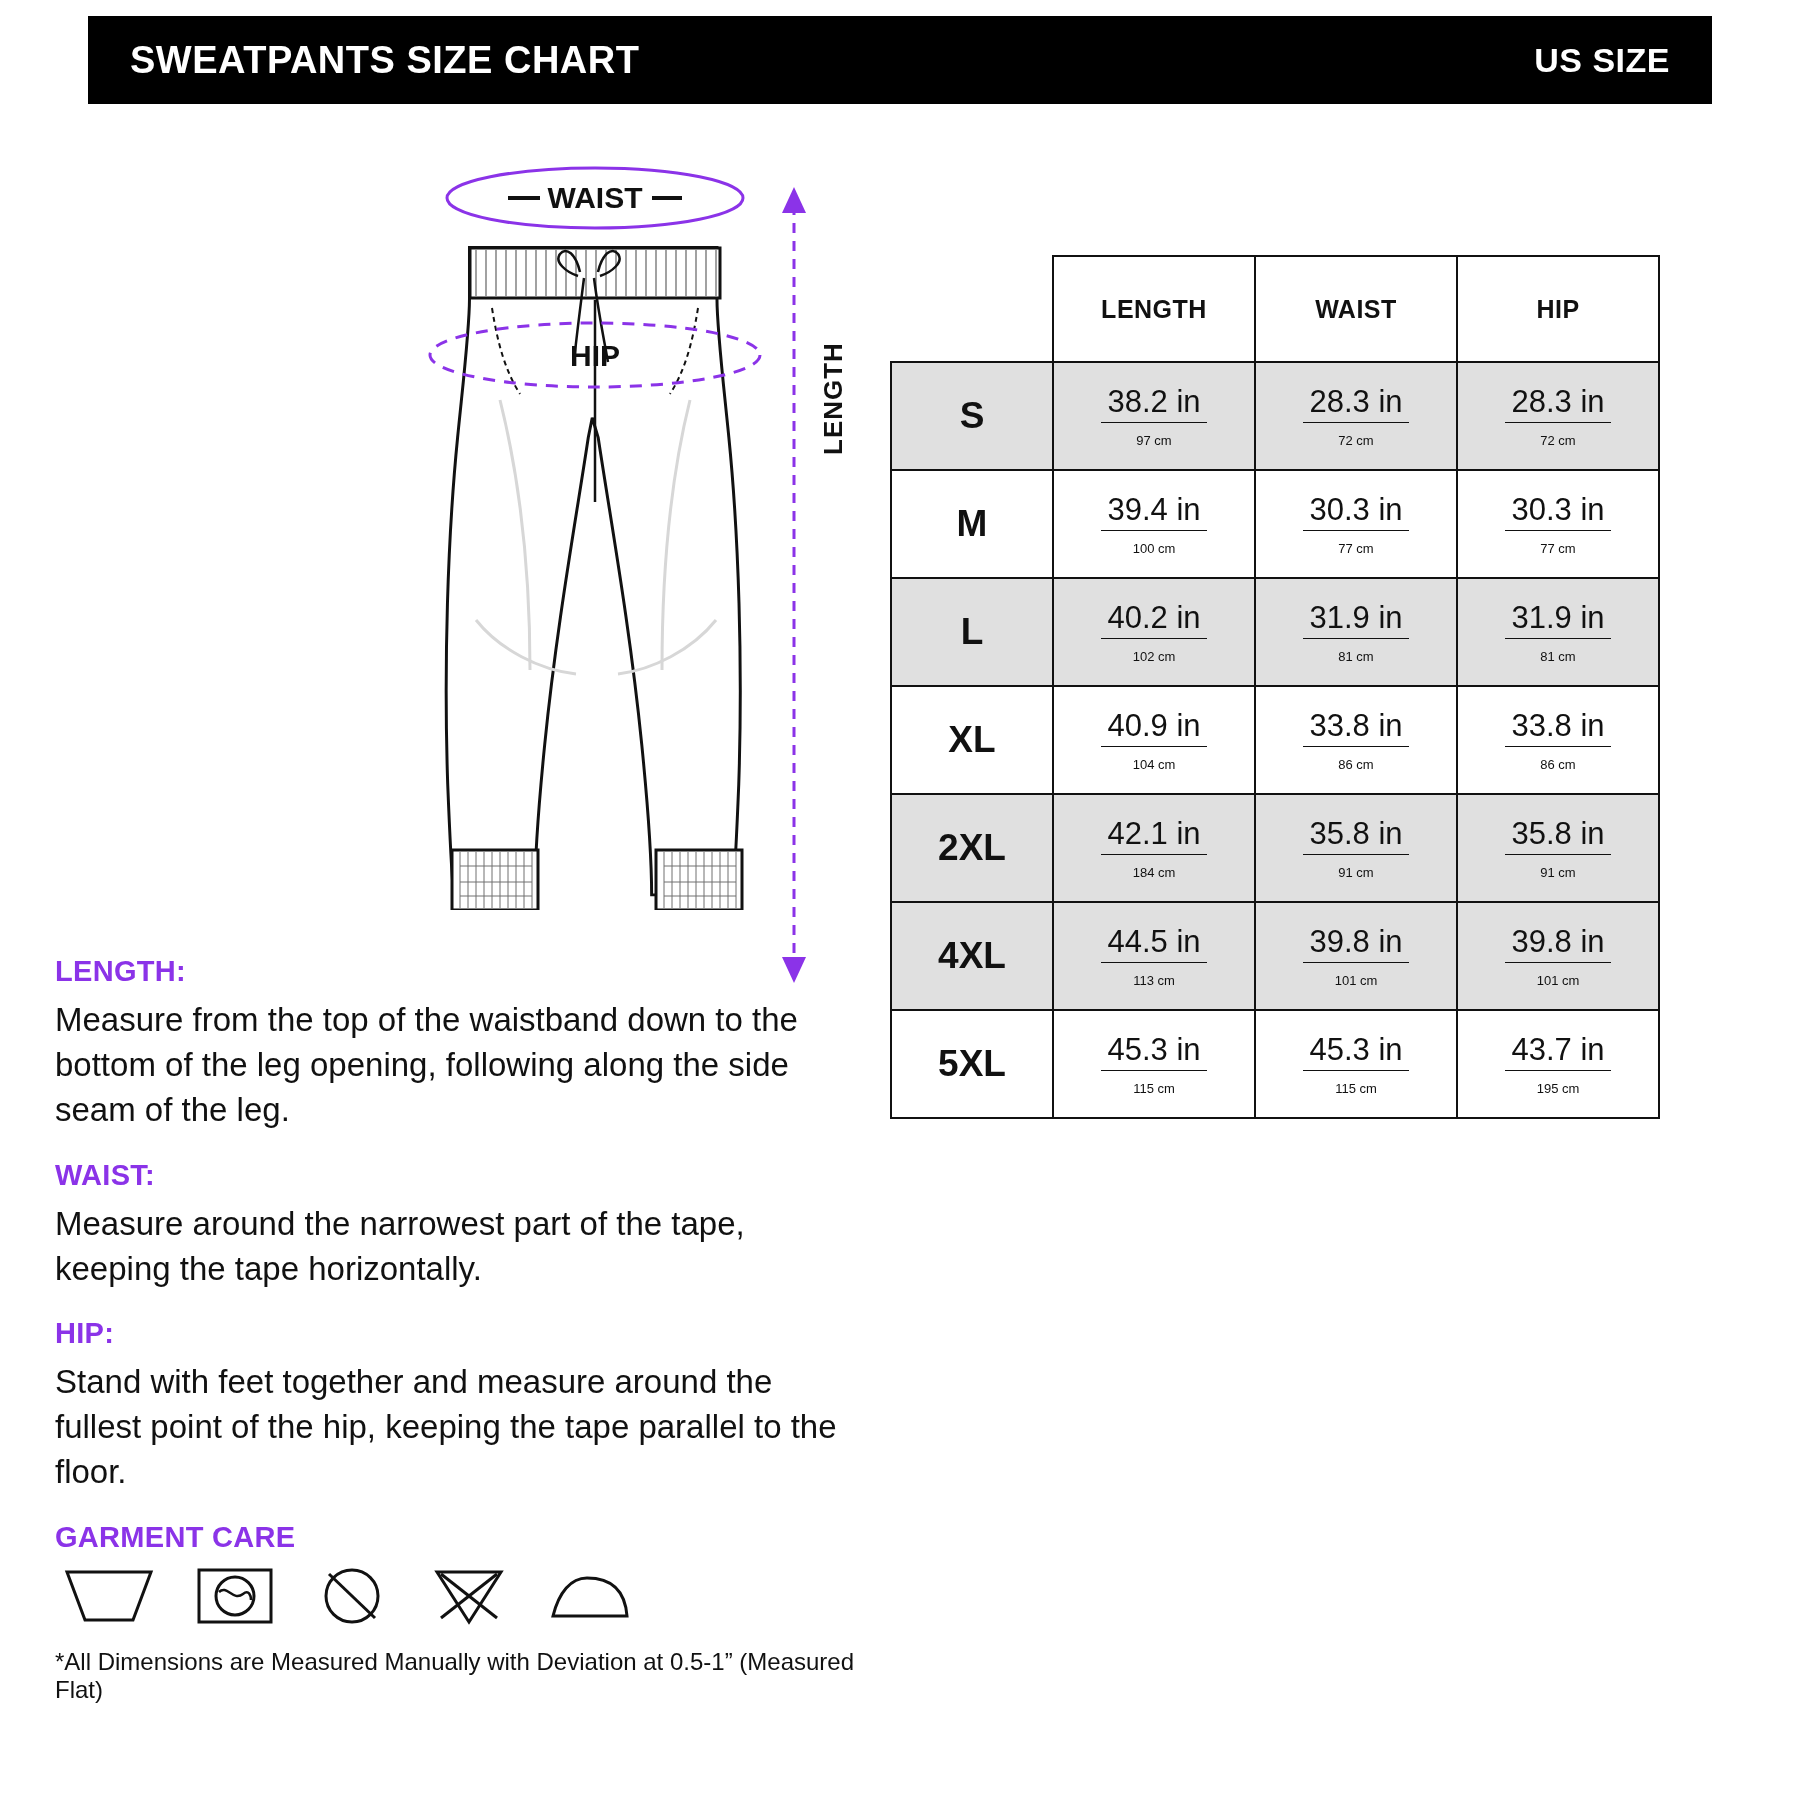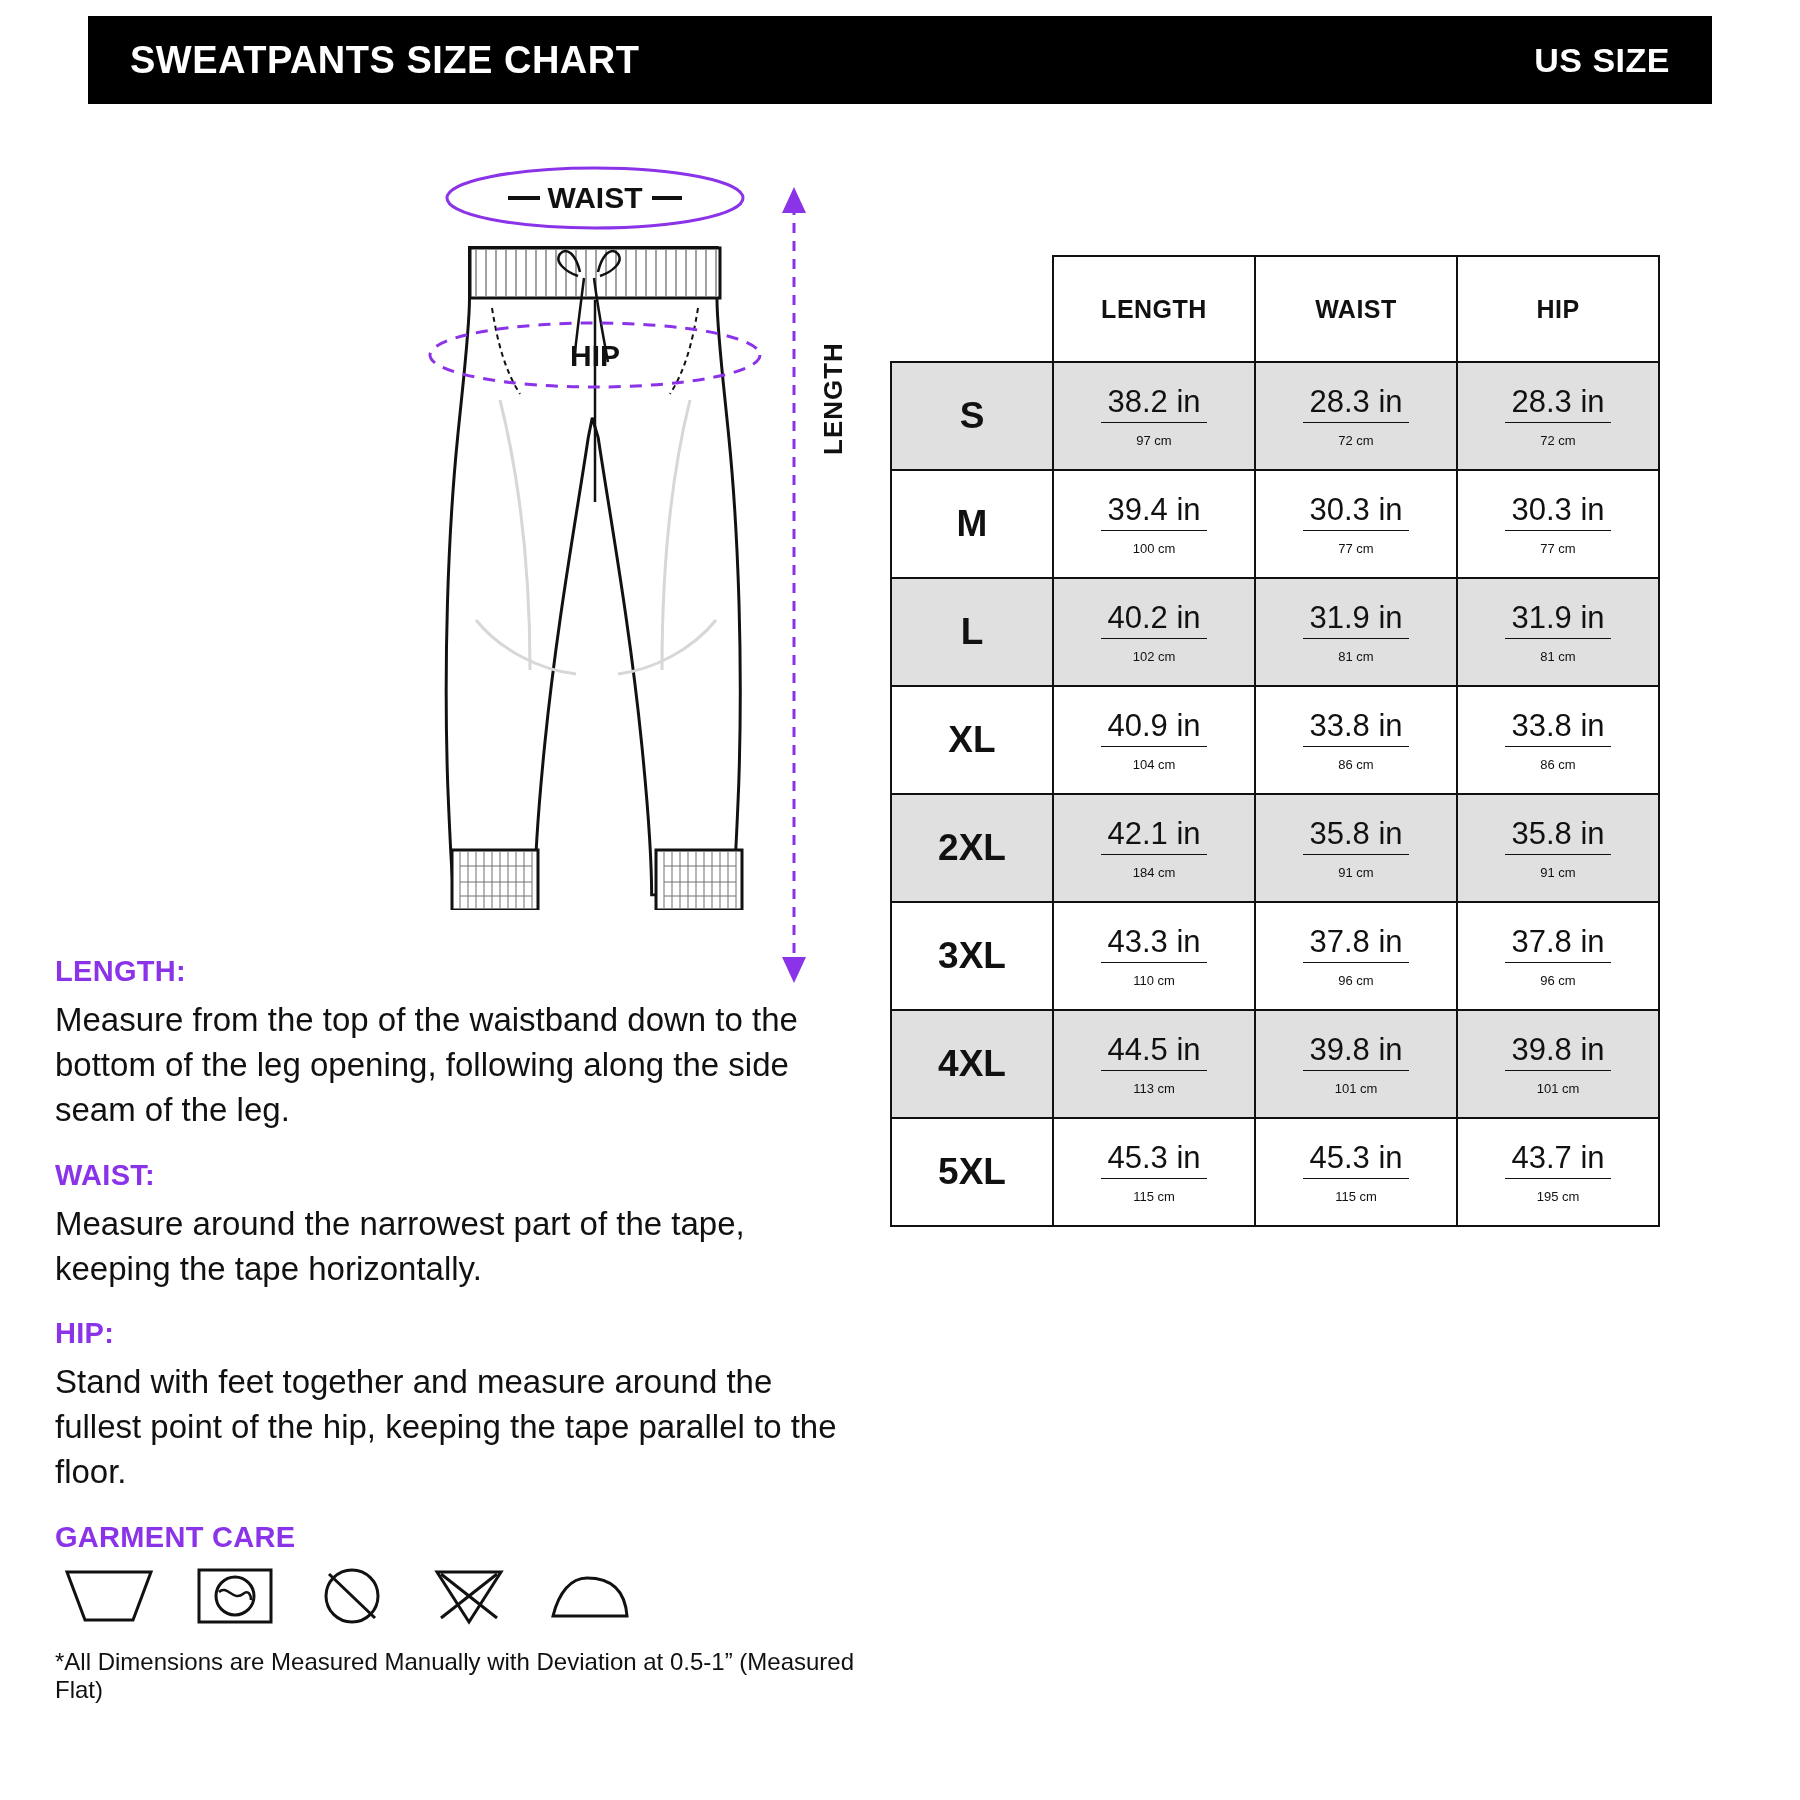--- a/index.html
+++ b/index.html
@@ -443,41 +443,20 @@
         </div>
       </td>
       <td class="shaded">
         <div class="cellwrap">
           <span class="val-in">35.8 in</span>
           <span class="val-cm">91 cm</span>
         </div>
       </td>
     </tr>
 
-    <tr>
-      <td class="size-cell">3XL</td>
-      <td>
-        <div class="cellwrap">
-          <span class="val-in">43.3 in</span>
-          <span class="val-cm">110 cm</span>
-        </div>
-      </td>
-      <td>
-        <div class="cellwrap">
-          <span class="val-in">37.8 in</span>
-          <span class="val-cm">96 cm</span>
-        </div>
-      </td>
-      <td>
-        <div class="cellwrap">
-          <span class="val-in">37.8 in</span>
-          <span class="val-cm">96 cm</span>
-        </div>
-      </td>
-    </tr>
 
     <tr>
       <td class="size-cell shaded">4XL</td>
       <td class="shaded">
         <div class="cellwrap">
           <span class="val-in">44.5 in</span>
           <span class="val-cm">113 cm</span>
         </div>
       </td>
       <td class="shaded">

